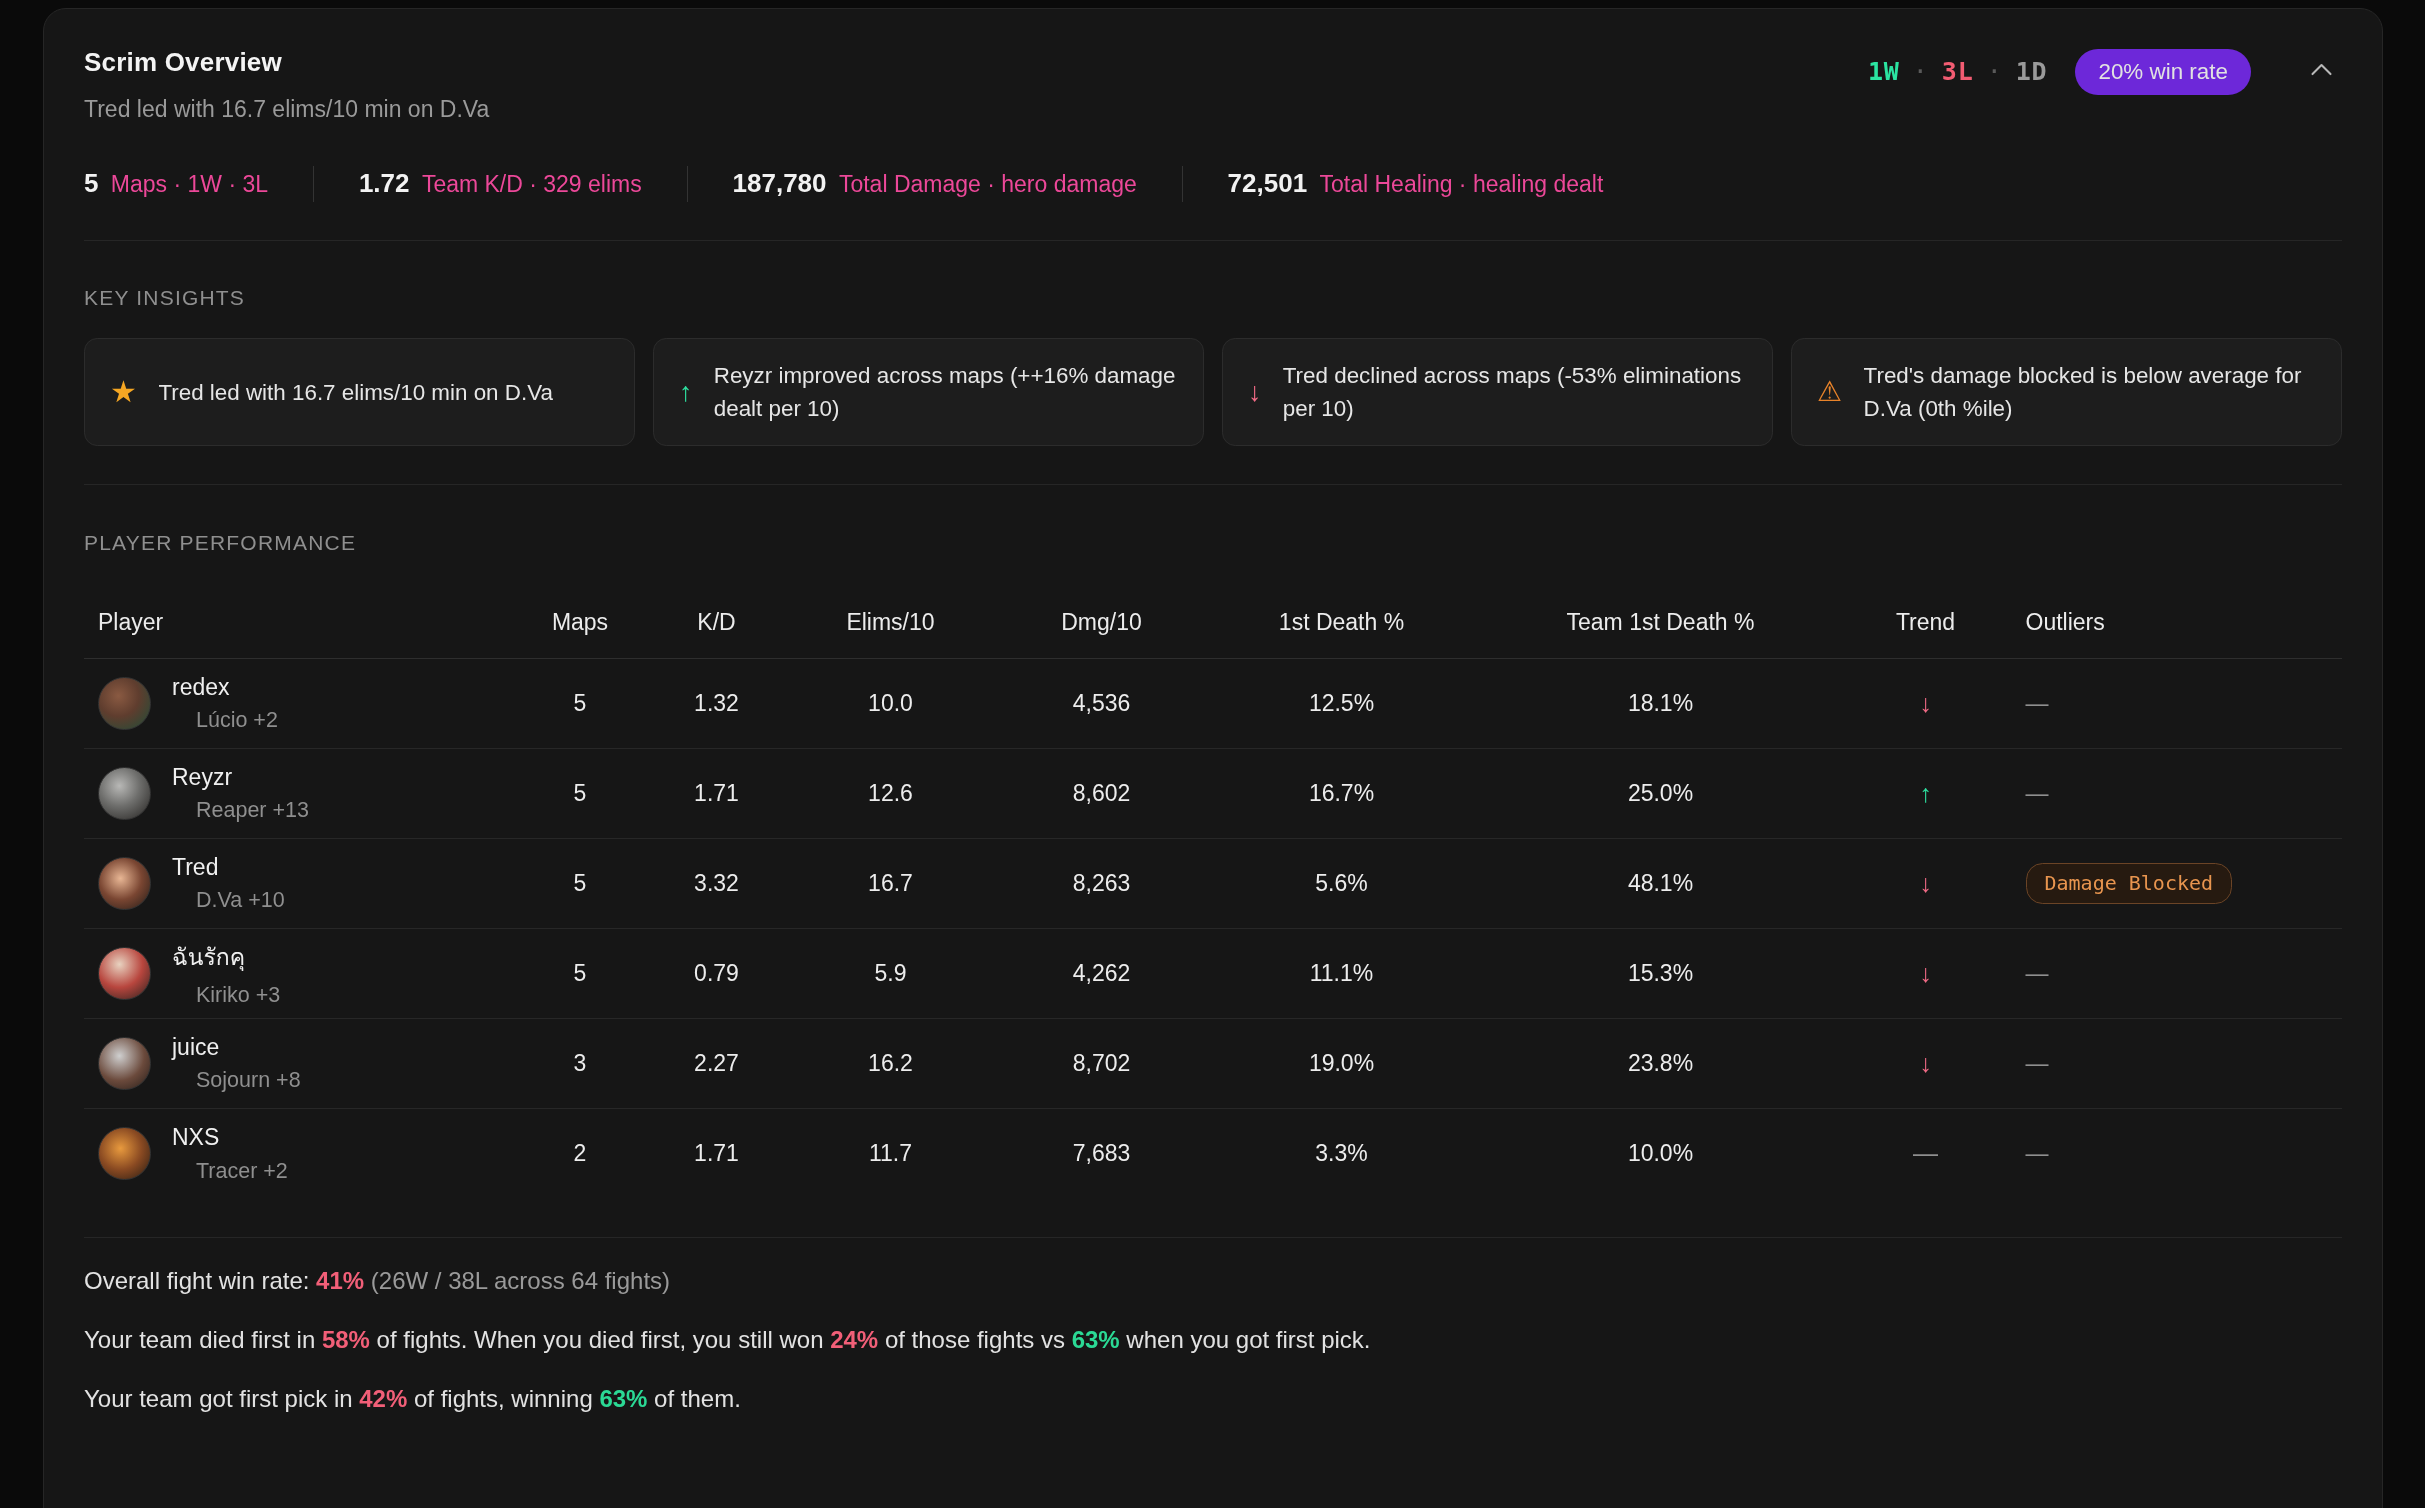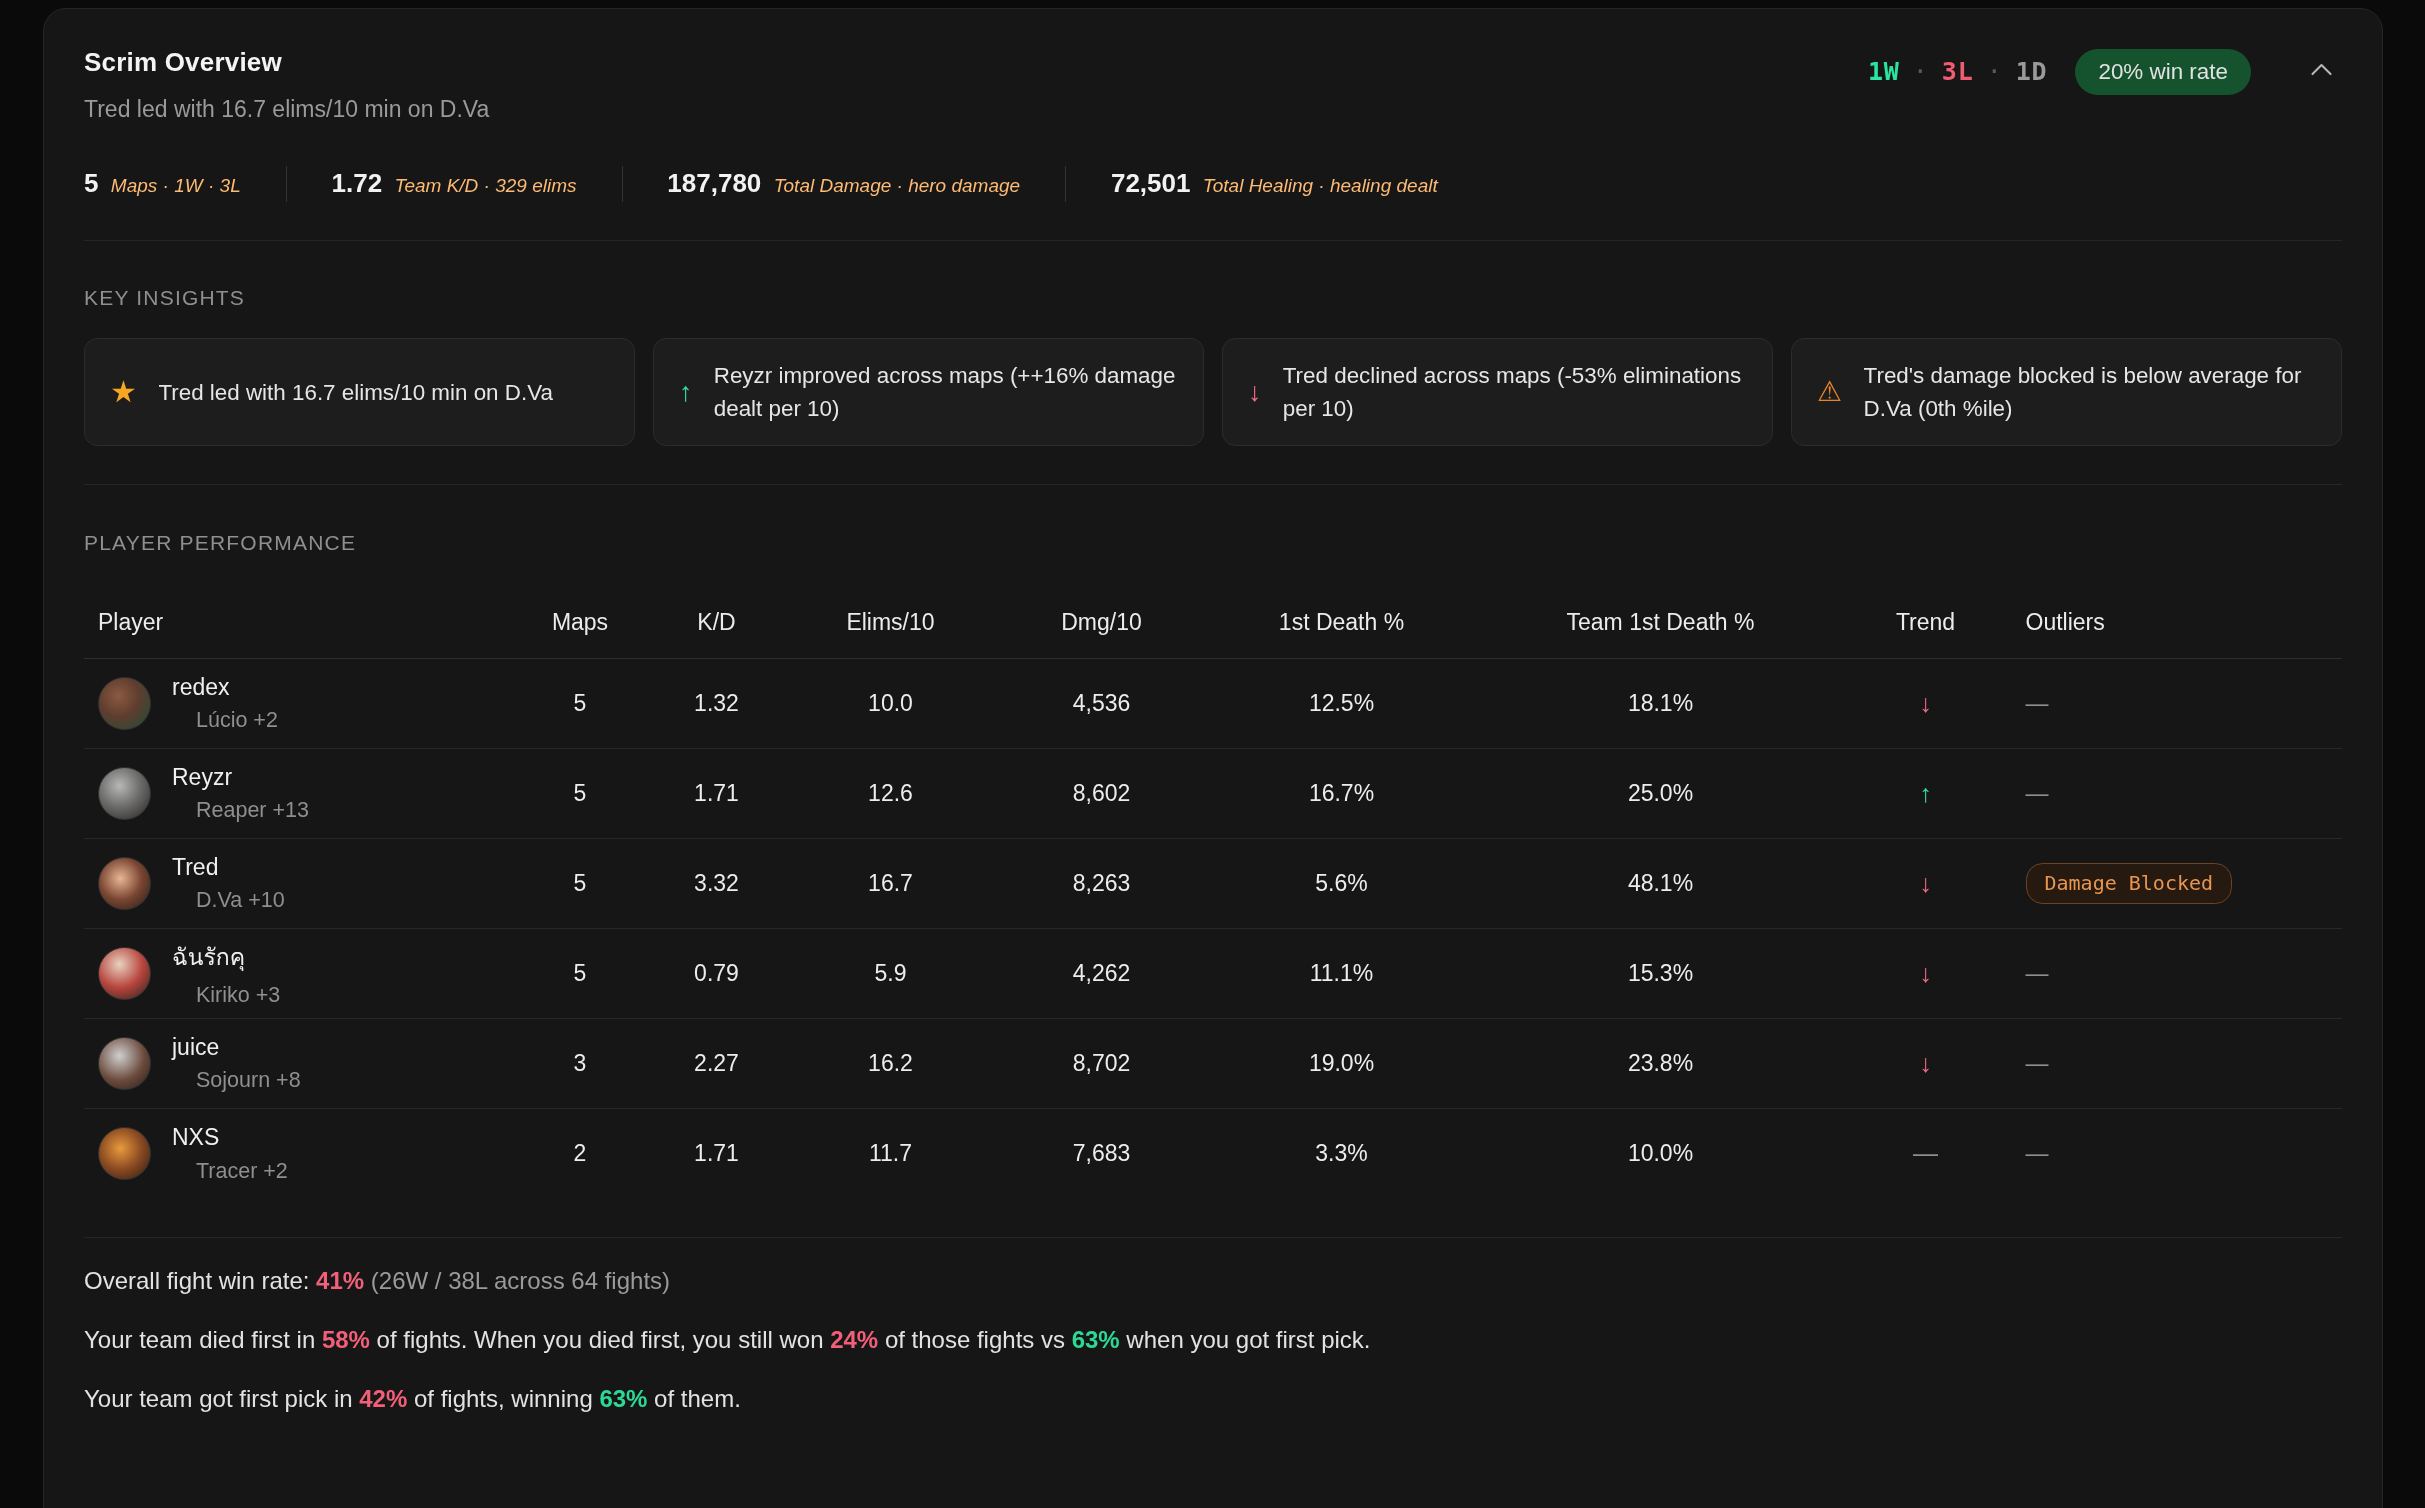--- a/index.html
+++ b/index.html
@@ -24,30 +24,30 @@
   .hdr { display: flex; justify-content: space-between; align-items: flex-start; }
   .hdr-title { font-size: 26px; font-weight: 700; color: #f4f4f4; letter-spacing: 0.2px; }
   .hdr-sub { margin-top: 17.4px; font-size: 23px; color: #9a9a9a; font-weight: 400; }
   .hdr-right { display: flex; align-items: center; gap: 28px; padding-top: 1.7px; }
   .record { font-family: "DejaVu Sans Mono", monospace; font-size: 25px; font-weight: 700; letter-spacing: 0.8px; display: flex; align-items: center; gap: 13.2px; }
   .rec-w { color: #2be4a1; }
   .rec-l { color: #f25c72; }
   .rec-d { color: #9a9a9a; }
   .rec-dot { color: #5a5a5a; font-weight: 400; }
   .winrate-pill {
-    background: #14532d; border-radius: 827px;
+    background: #6d28d9; border-radius: 827px;
     padding: 10px 23px; font-size: 22.4px; color: #e2e2e2; white-space: nowrap;
   }
   .collapse-btn { background: none; border: none; cursor: pointer; padding: 8.3px; margin-left: 21.5px; }
 
   
   .stats-row { display: flex; align-items: center; margin-top: 43px; }
   .stat { display: flex; align-items: baseline; gap: 12.4px; white-space: nowrap; }
   .stat-value { font-size: 26px; font-weight: 700; color: #f2f2f2; }
-  .stat-label { font-size: 19px; color: #fdba74; font-style: italic; }
+  .stat-label { font-size: 23px; color: #ec4899; }
   .stat-div { width: 0.8px; height: 36px; background: #333333; margin: 0 45px; align-self: center; }
 
   .hr { height: 0.8px; background: #262626; margin-top: 38px; }
 
   
   .section-label { font-size: 21px; color: #8f8f8f; letter-spacing: 1.2px; margin-top: 46px; }
 
   
   .insight-cards { display: flex; gap: 18px; margin-top: 28px; }
   .insight-card {

